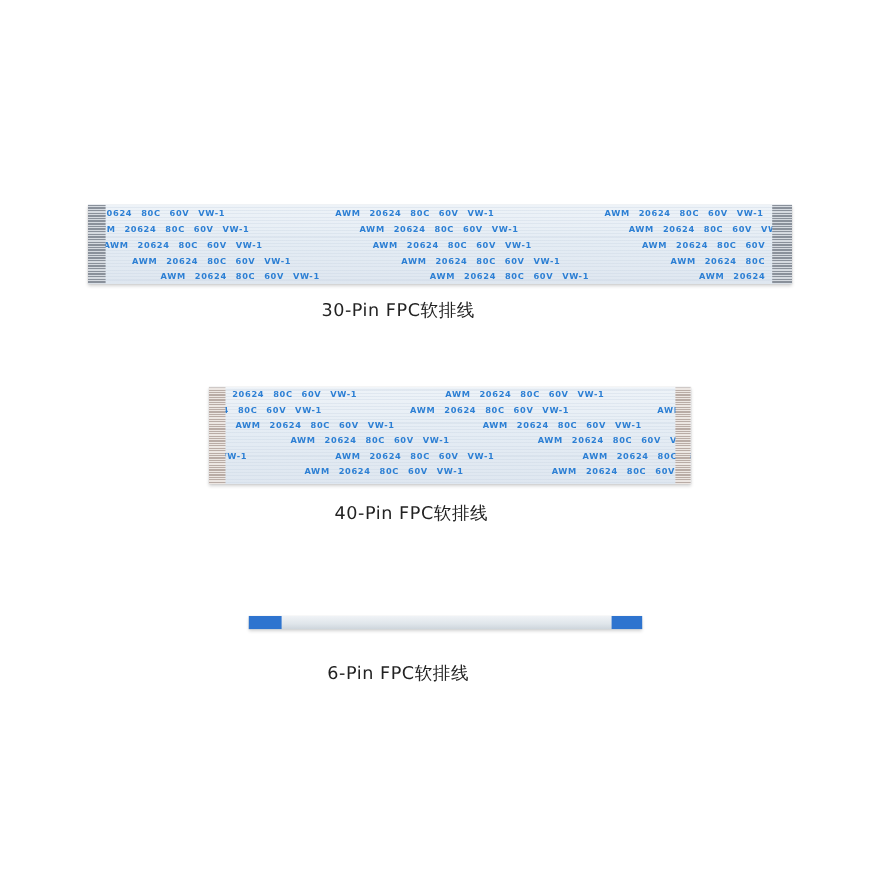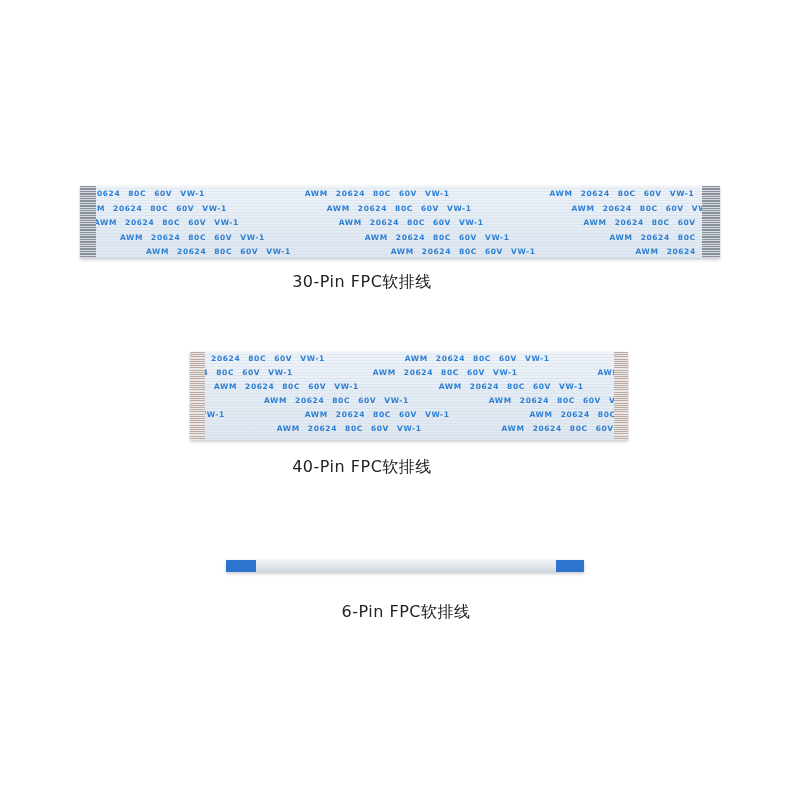--- a/index.html
+++ b/index.html
@@ -62,19 +62,19 @@
   <div class="contact copper" style="left:0; width:15px;"></div>
   <div class="contact copper" style="right:0; width:14px;"></div>
   <div class="cable-markings"></div>
 <div class="row" style="top: 2px; font-size: 7.5px; left: -10px;"><span style="margin-right: 80px;">AWM 20624 80C 60V VW-1</span><span style="margin-right: 80px;">AWM 20624 80C 60V VW-1</span></div>
     <div class="row" style="top: 16px; font-size: 7.5px; left: -42px;"><span style="margin-right: 80px;">AWM 20624 80C 60V VW-1</span><span style="margin-right: 80px;">AWM 20624 80C 60V VW-1</span><span style="margin-right: 80px;">AWM 20624 80C 60V VW-1</span></div>
     <div class="row" style="top: 30px; font-size: 7.5px; left: 24px;"><span style="margin-right: 80px;">AWM 20624 80C 60V VW-1</span><span style="margin-right: 80px;">AWM 20624 80C 60V VW-1</span></div>
     <div class="row" style="top: 44px; font-size: 7.5px; left: 74px;"><span style="margin-right: 80px;">AWM 20624 80C 60V VW-1</span><span style="margin-right: 80px;">AWM 20624 80C 60V VW-1</span></div>
     <div class="row" style="top: 58px; font-size: 7.5px; left: -110px;"><span style="margin-right: 80px;">AWM 20624 80C 60V VW-1</span><span style="margin-right: 80px;">AWM 20624 80C 60V VW-1</span><span style="margin-right: 80px;">AWM 20624 80C 60V VW-1</span></div>
     <div class="row" style="top: 72px; font-size: 7.5px; left: -138px;"><span style="margin-right: 80px;">AWM 20624 80C 60V VW-1</span><span style="margin-right: 80px;">AWM 20624 80C 60V VW-1</span><span style="margin-right: 80px;">AWM 20624 80C 60V VW-1</span></div>
   </div>
-<div class="label" style="top:457px;">40-Pin FPC软排线</div>
+<div class="label" style="top:457px;padding-left:12px;">40-Pin FPC软排线</div>
 
 <div class="cable" style="left:226px; top:560px; width:358px; height:12px; background:linear-gradient(180deg,#f0f3f6 0%,#dfe5ea 60%,#cdd5dc 100%);">
   <div class="tab" style="left:0; width:30px;"></div>
   <div class="tab" style="right:0; width:28px;"></div>
 </div>
-<div class="label" style="top:602px;padding-left:44px;">6-Pin FPC软排线</div>
+<div class="label" style="top:602px;">6-Pin FPC软排线</div>
 
 </body></html>

